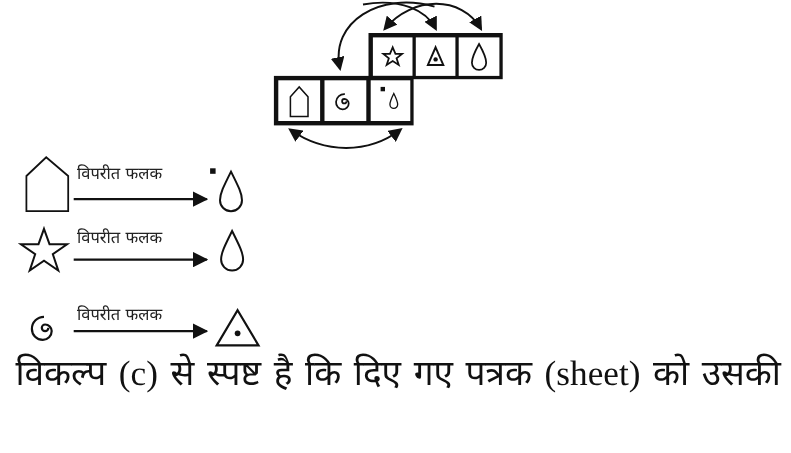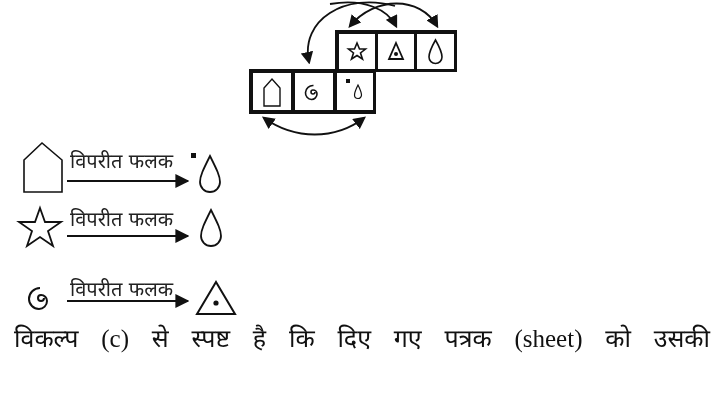--- a/index.html
+++ b/index.html
@@ -1,21 +1,21 @@
 <!DOCTYPE html>
 <html><head>
 <meta charset="utf-8">
 <style>
   html, body { margin:0; padding:0; background:#ffffff; }
   body { width:719px; height:412px; position:relative; overflow:hidden; font-family:"Liberation Serif","DejaVu Serif",serif; color:#111; }
   .abs { position:absolute; }
   .net { left:240px; top:0px; width:230px; height:145px; }
   .rel { left:0; top:140px; width:260px; height:200px; }
-  .rel-label { position:absolute; font-family:"DejaVu Sans",sans-serif; font-size:20px; color:#222; white-space:nowrap; }
-  .para { left:14px; top:320px; width:696px; font-size:25px; line-height:38px; text-align:justify; text-align-last:left; color:#111; }
+  .rel-label { position:absolute; font-family:"DejaVu Sans",sans-serif; font-size:15px; color:#222; white-space:nowrap; }
+  .para { left:14px; top:320px; width:696px; font-size:32px; line-height:38px; text-align:justify; text-align-last:left; color:#111; }
   .para .line1 { display:block; text-align:justify; text-align-last:justify; }
   .para .line2 { display:block; }
 </style>
 </head>
 <body>
 
 <svg class="abs net" viewBox="240 0 230 145" width="230" height="145">
   <defs>
     <marker id="ah" viewBox="0 0 10 10" refX="8" refY="5" markerWidth="7" markerHeight="7" orient="auto-start-reverse">
       <path d="M0,0 L10,5 L0,10 z" fill="#111"></path>

